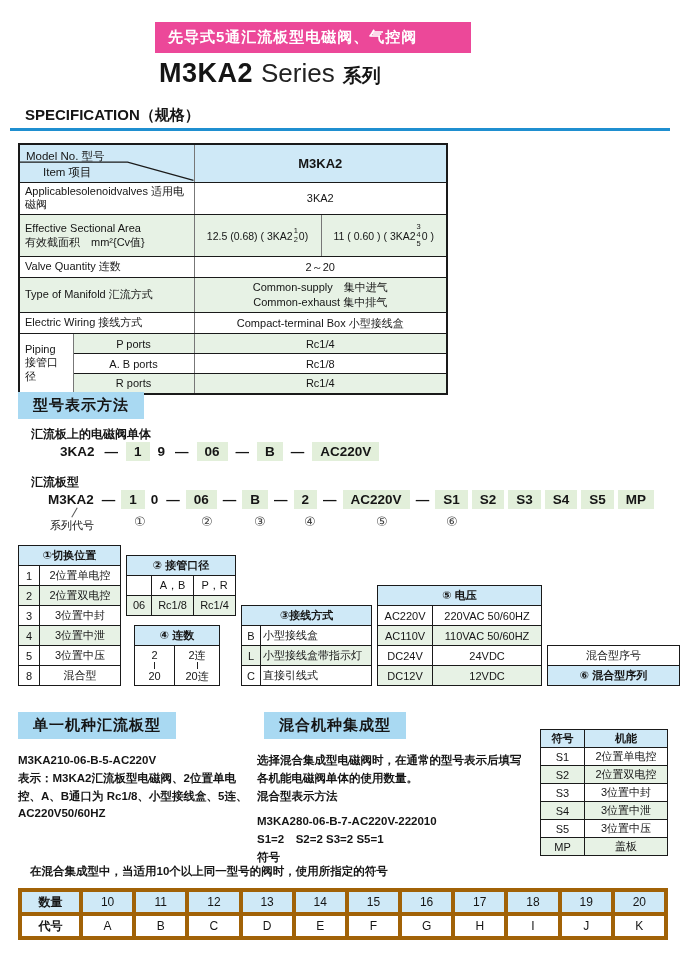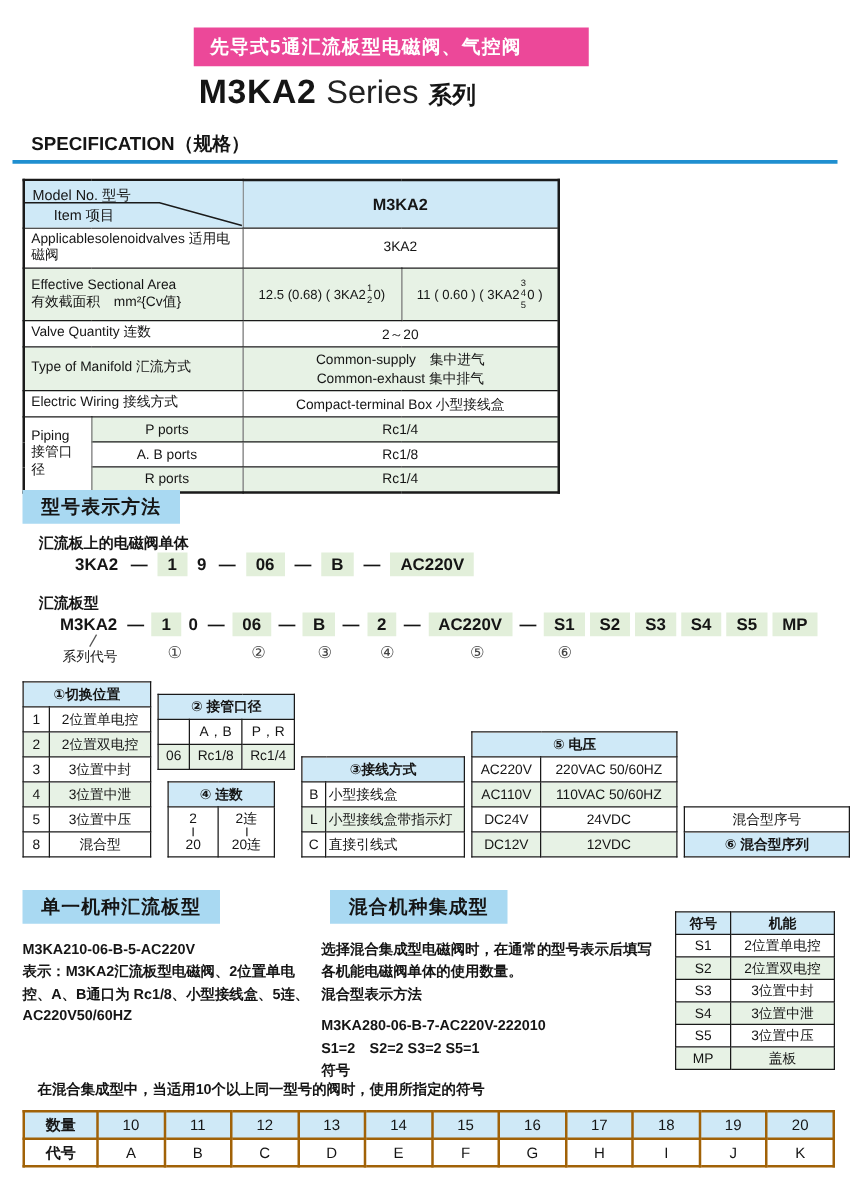--- a/index.html
+++ b/index.html
@@ -63,21 +63,21 @@
   .sec-left-title{position:absolute;left:18px;top:712px;}
   .sec-mid-title{position:absolute;left:264px;top:712px;}
   .txtblock{position:absolute;font-size:11.5px;font-weight:bold;line-height:1.55;}
   .tb-left{left:18px;top:752px;width:234px;}
   .tb-mid{left:257px;top:752px;width:272px;}
   .tb-mid .gap{height:8px;}
   .symbol-table{position:absolute;left:540px;top:729px;width:127px;font-size:11px;table-layout:fixed;border:1.5px solid #1a1a1a;}
   .symbol-table td{border:1px solid #1a1a1a;text-align:center;height:15px;padding:1px 2px;}
   .note{position:absolute;left:30px;top:864px;font-size:11.5px;font-weight:bold;}
   .qty-table{position:absolute;left:18px;top:888px;width:650px;font-size:12px;table-layout:fixed;border:1.5px solid #1a1a1a;}
-  .qty-table td{border:2px solid #a16207;text-align:center;height:20px;padding:0;}
+  .qty-table td{border:4px solid #a16207;text-align:center;height:20px;padding:0;}
   .qty-table .lab{font-weight:bold;}
 </style>
 </head>
 <body>
 
 <div class="page">
 
   <div class="banner">
     <span>先导式5通汇流板型电磁阀、气控阀</span>
   </div>

